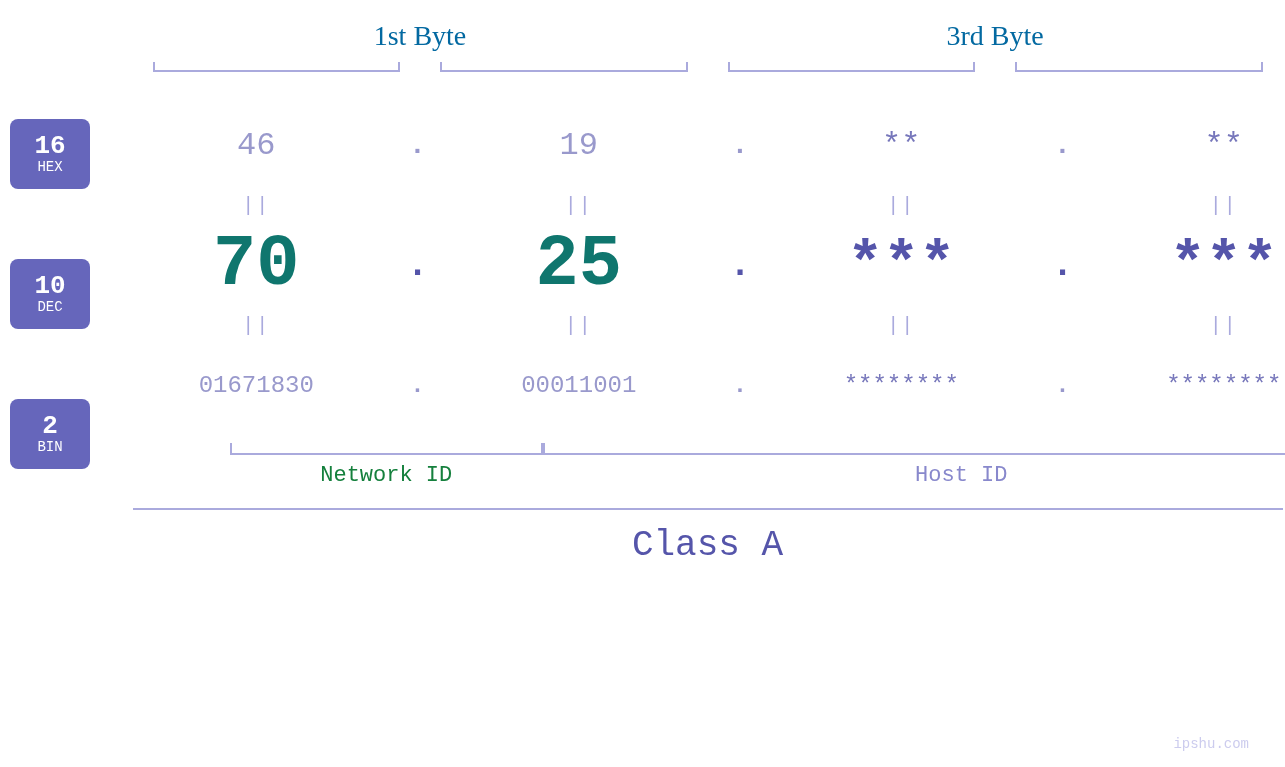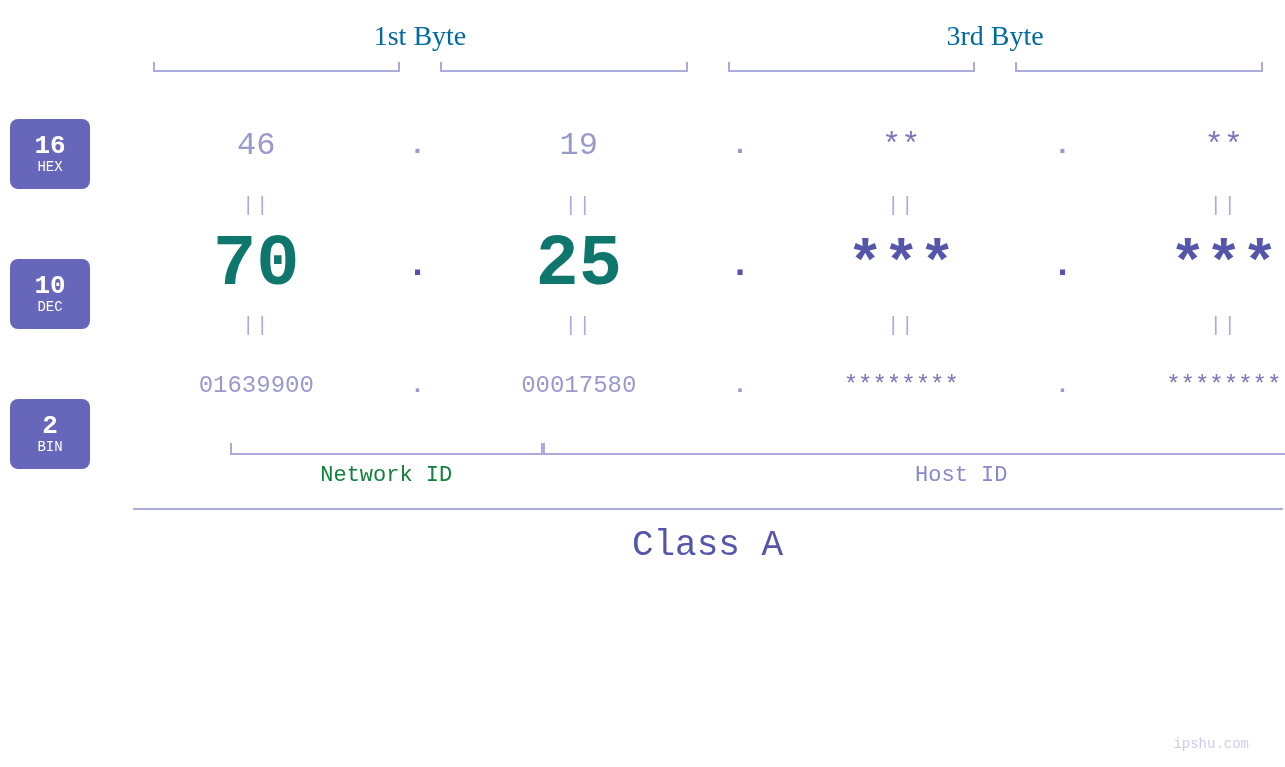--- a/index.html
+++ b/index.html
@@ -470,25 +470,25 @@
           <span class="sep-symbol">||</span>
         </div>
         <div class="sep-dot-spacer"></div>
         <div class="sep-bar">
           <span class="sep-symbol">||</span>
         </div>
       </div>
 
       <div class="data-row">
         <div class="cell">
-          <span class="cell-value bin-value">01639900</span>
+          <span class="cell-value bin-value">01671830</span>
         </div>
         <div class="dot dot-bin">.</div>
         <div class="cell">
-          <span class="cell-value bin-value">00017580</span>
+          <span class="cell-value bin-value">00011001</span>
         </div>
         <div class="dot dot-bin">.</div>
         <div class="cell">
           <span class="cell-value bin-value asterisk">********</span>
         </div>
         <div class="dot dot-bin">.</div>
         <div class="cell">
           <span class="cell-value bin-value asterisk">********</span>
         </div>
       </div>

